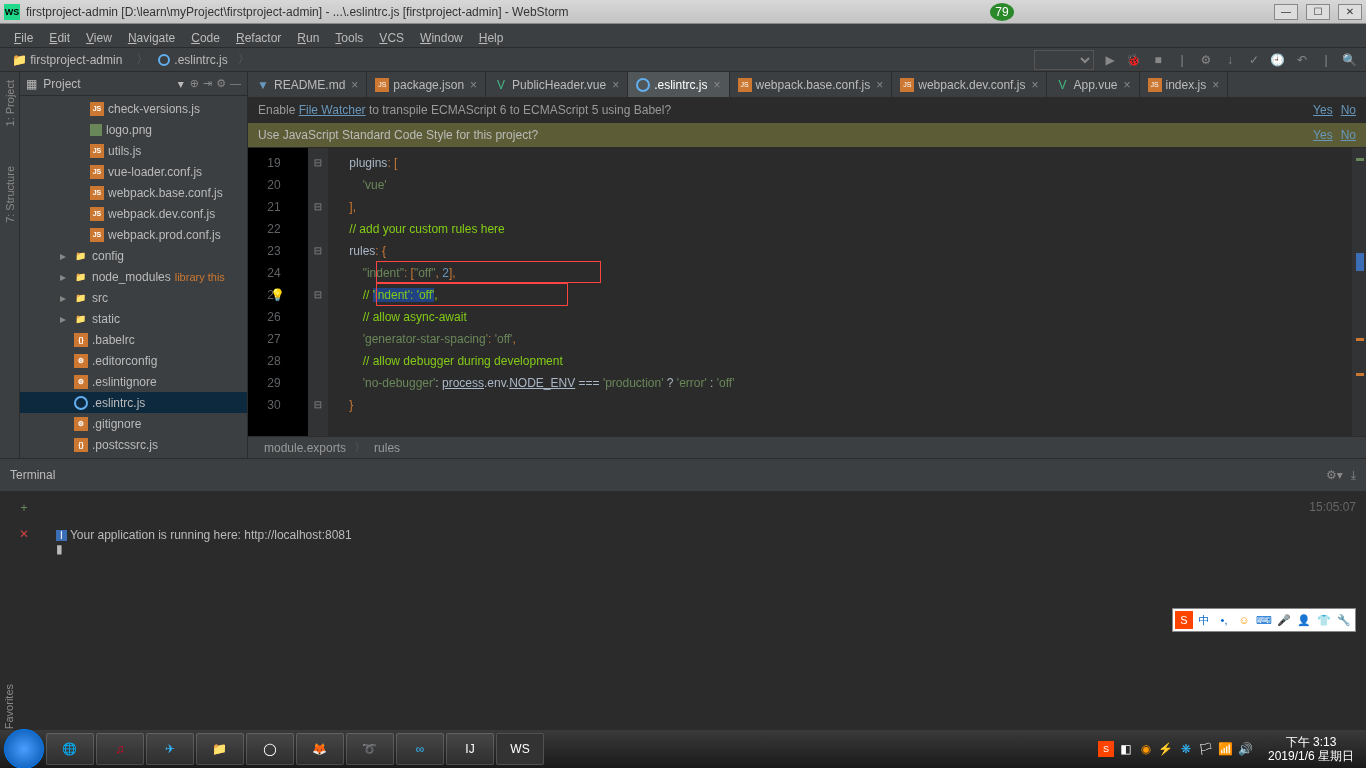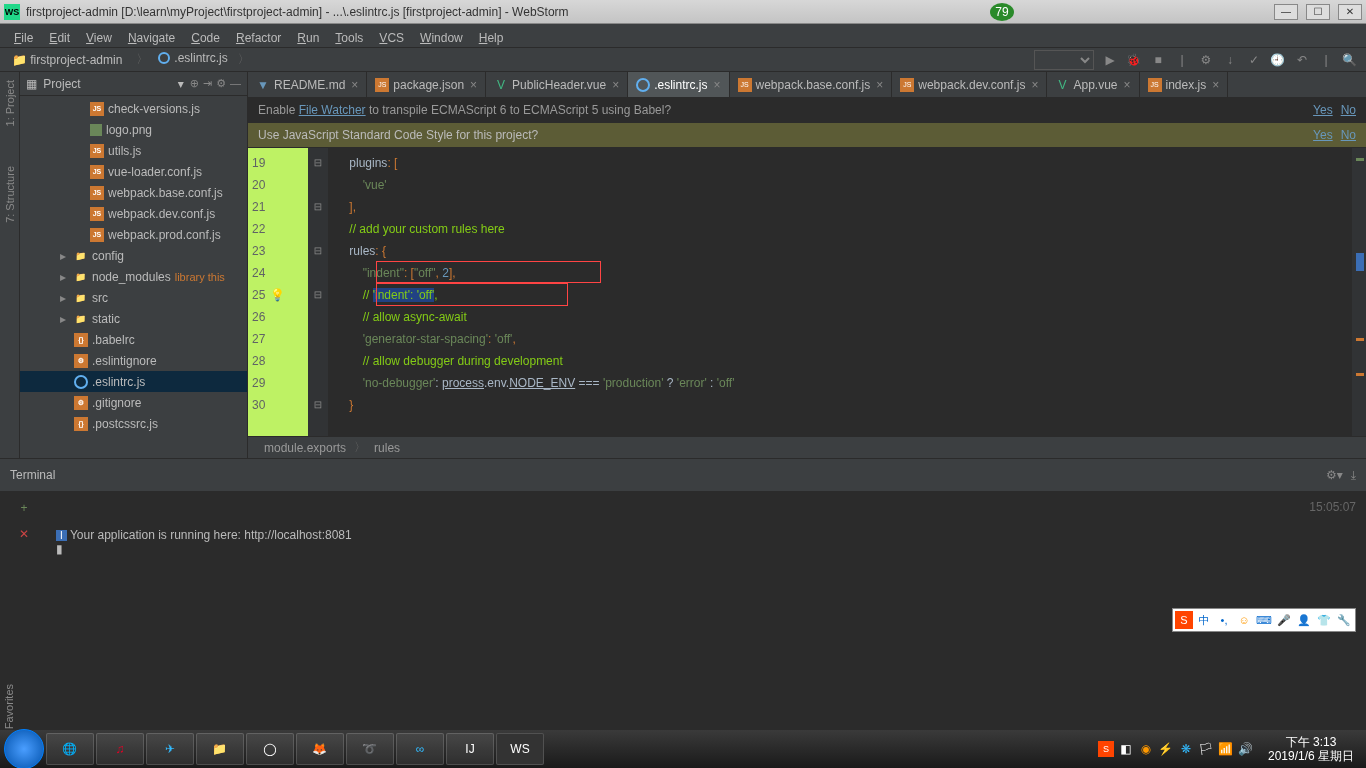--- a/index.html
+++ b/index.html
@@ -7,21 +7,21 @@
 .titlebar{height:24px;background:linear-gradient(#d7d7d7,#c4c4c4);display:flex;align-items:center;padding:0 4px;color:#333;border-bottom:1px solid #888}
 .titlebar .ws-icon{width:16px;height:16px;background:#21d789;color:#000;font-weight:bold;font-size:9px;display:flex;align-items:center;justify-content:center;margin-right:6px}
 .titlebar .title{flex:1;font-size:12px}
 .titlebar .cpu{width:24px;height:18px;background:#2a8a2a;border-radius:50%;color:#fff;font-size:12px;display:flex;align-items:center;justify-content:center;margin-right:260px}
 .winbtns{display:flex;gap:8px;margin-left:auto}
 .winbtn{width:24px;height:16px;border:1px solid #888;background:#ddd;font-size:10px;display:flex;align-items:center;justify-content:center;color:#333}
 .menubar{height:24px;background:#3c3f41;display:flex;align-items:flex-end;padding:0 8px;gap:4px;border-bottom:1px solid #2b2b2b}
 .menubar span{padding:2px 6px;color:#bbb;cursor:pointer}
 .menubar span u{text-decoration:underline}
 .breadcrumb{height:24px;background:#3c3f41;display:flex;align-items:center;padding:0 8px;border-bottom:1px solid #2b2b2b;justify-content:space-between}
-.bc-left{display:flex;align-items:flex-start;gap:10px}
+.bc-left{display:flex;align-items:center;gap:10px}
 .bc-item{color:#bbb;padding:2px 4px}
 .bc-sep{color:#666}
 .bc-js{display:flex;align-items:center;gap:4px}
 .js-target{width:12px;height:12px;border:2px solid #61afef;border-radius:50%}
 .toolbar-right{display:flex;gap:8px;align-items:center}
 .tb-btn{width:16px;height:16px;color:#888;display:flex;align-items:center;justify-content:center}
 .main{display:flex;height:386px}
 .leftbar{width:20px;background:#3c3f41;border-right:1px solid #2b2b2b;display:flex;flex-direction:column;align-items:center;padding-top:8px;gap:40px}
 .leftbar .vtab{writing-mode:vertical-lr;transform:rotate(180deg);font-size:11px;color:#8a8a8a;cursor:pointer;white-space:nowrap}
 .project-panel{width:228px;background:#3c3f41;border-right:1px solid #2b2b2b;display:flex;flex-direction:column}
@@ -48,21 +48,21 @@
 .ico-md{color:#6897bb}
 .ico-json{background:#cc7832;color:#fff;font-size:7px;padding:0 1px}
 .ico-vue{color:#41b883}
 .tab-close{color:#888;margin-left:2px}
 .notif{height:16px;display:flex;align-items:center;padding:12px 10px;justify-content:space-between;border-bottom:1px solid #2b2b2b}
 .notif.info{background:#2b2b2b;color:#999}
 .notif.warn{background:#5c5c36;color:#bbb}
 .notif a{color:#6897bb;text-decoration:underline;cursor:pointer}
 .notif-r{display:flex;gap:8px}
 .code{flex:1;display:flex;position:relative;overflow:hidden}
-.gutter{width:60px;background:#bef264;text-align:left;padding:4px 12px 4px 4px;color:#606366;font-family:Consolas,monospace;line-height:22px}
+.gutter{width:60px;background:#000000;text-align:center;padding:4px 12px 4px 4px;color:#606366;font-family:Consolas,monospace;line-height:22px}
 .gline{height:22px}
 .fold-col{width:20px;background:#313335;padding-top:4px}
 .fold{height:22px;color:#888;text-align:center;font-size:10px;line-height:22px}
 .code-text{flex:1;padding:4px 0;font-family:Consolas,monospace;font-size:14px;line-height:22px;position:relative}
 .cline{height:22px;white-space:pre;padding-left:8px}
 .c-plain{color:#a9b7c6}
 .c-str{color:#6a8759}
 .c-comment{color:#84cc16}
 .c-punct{color:#cc7832}
 .c-num{color:#6897bb}
@@ -226,20 +226,25 @@
           <span>static</span>
         </div>
         <div class="tree-item l2">
           <span class="tree-arrow"></span>
           <span class="tree-icon ico-js">{}</span>
           <span>.babelrc</span>
         </div>
         <div class="tree-item l2">
           <span class="tree-arrow"></span>
           <span class="tree-icon ico-js">⚙</span>
+          <span>.editorconfig</span>
+        </div>
+        <div class="tree-item l2">
+          <span class="tree-arrow"></span>
+          <span class="tree-icon ico-js">⚙</span>
           <span>.eslintignore</span>
         </div>
         <div class="tree-item l2 selected">
           <span class="tree-arrow"></span>
           <span class="js-target tree-icon"></span>
           <span>.eslintrc.js</span>
         </div>
         <div class="tree-item l2">
           <span class="tree-arrow"></span>
           <span class="tree-icon ico-js">⚙</span>

